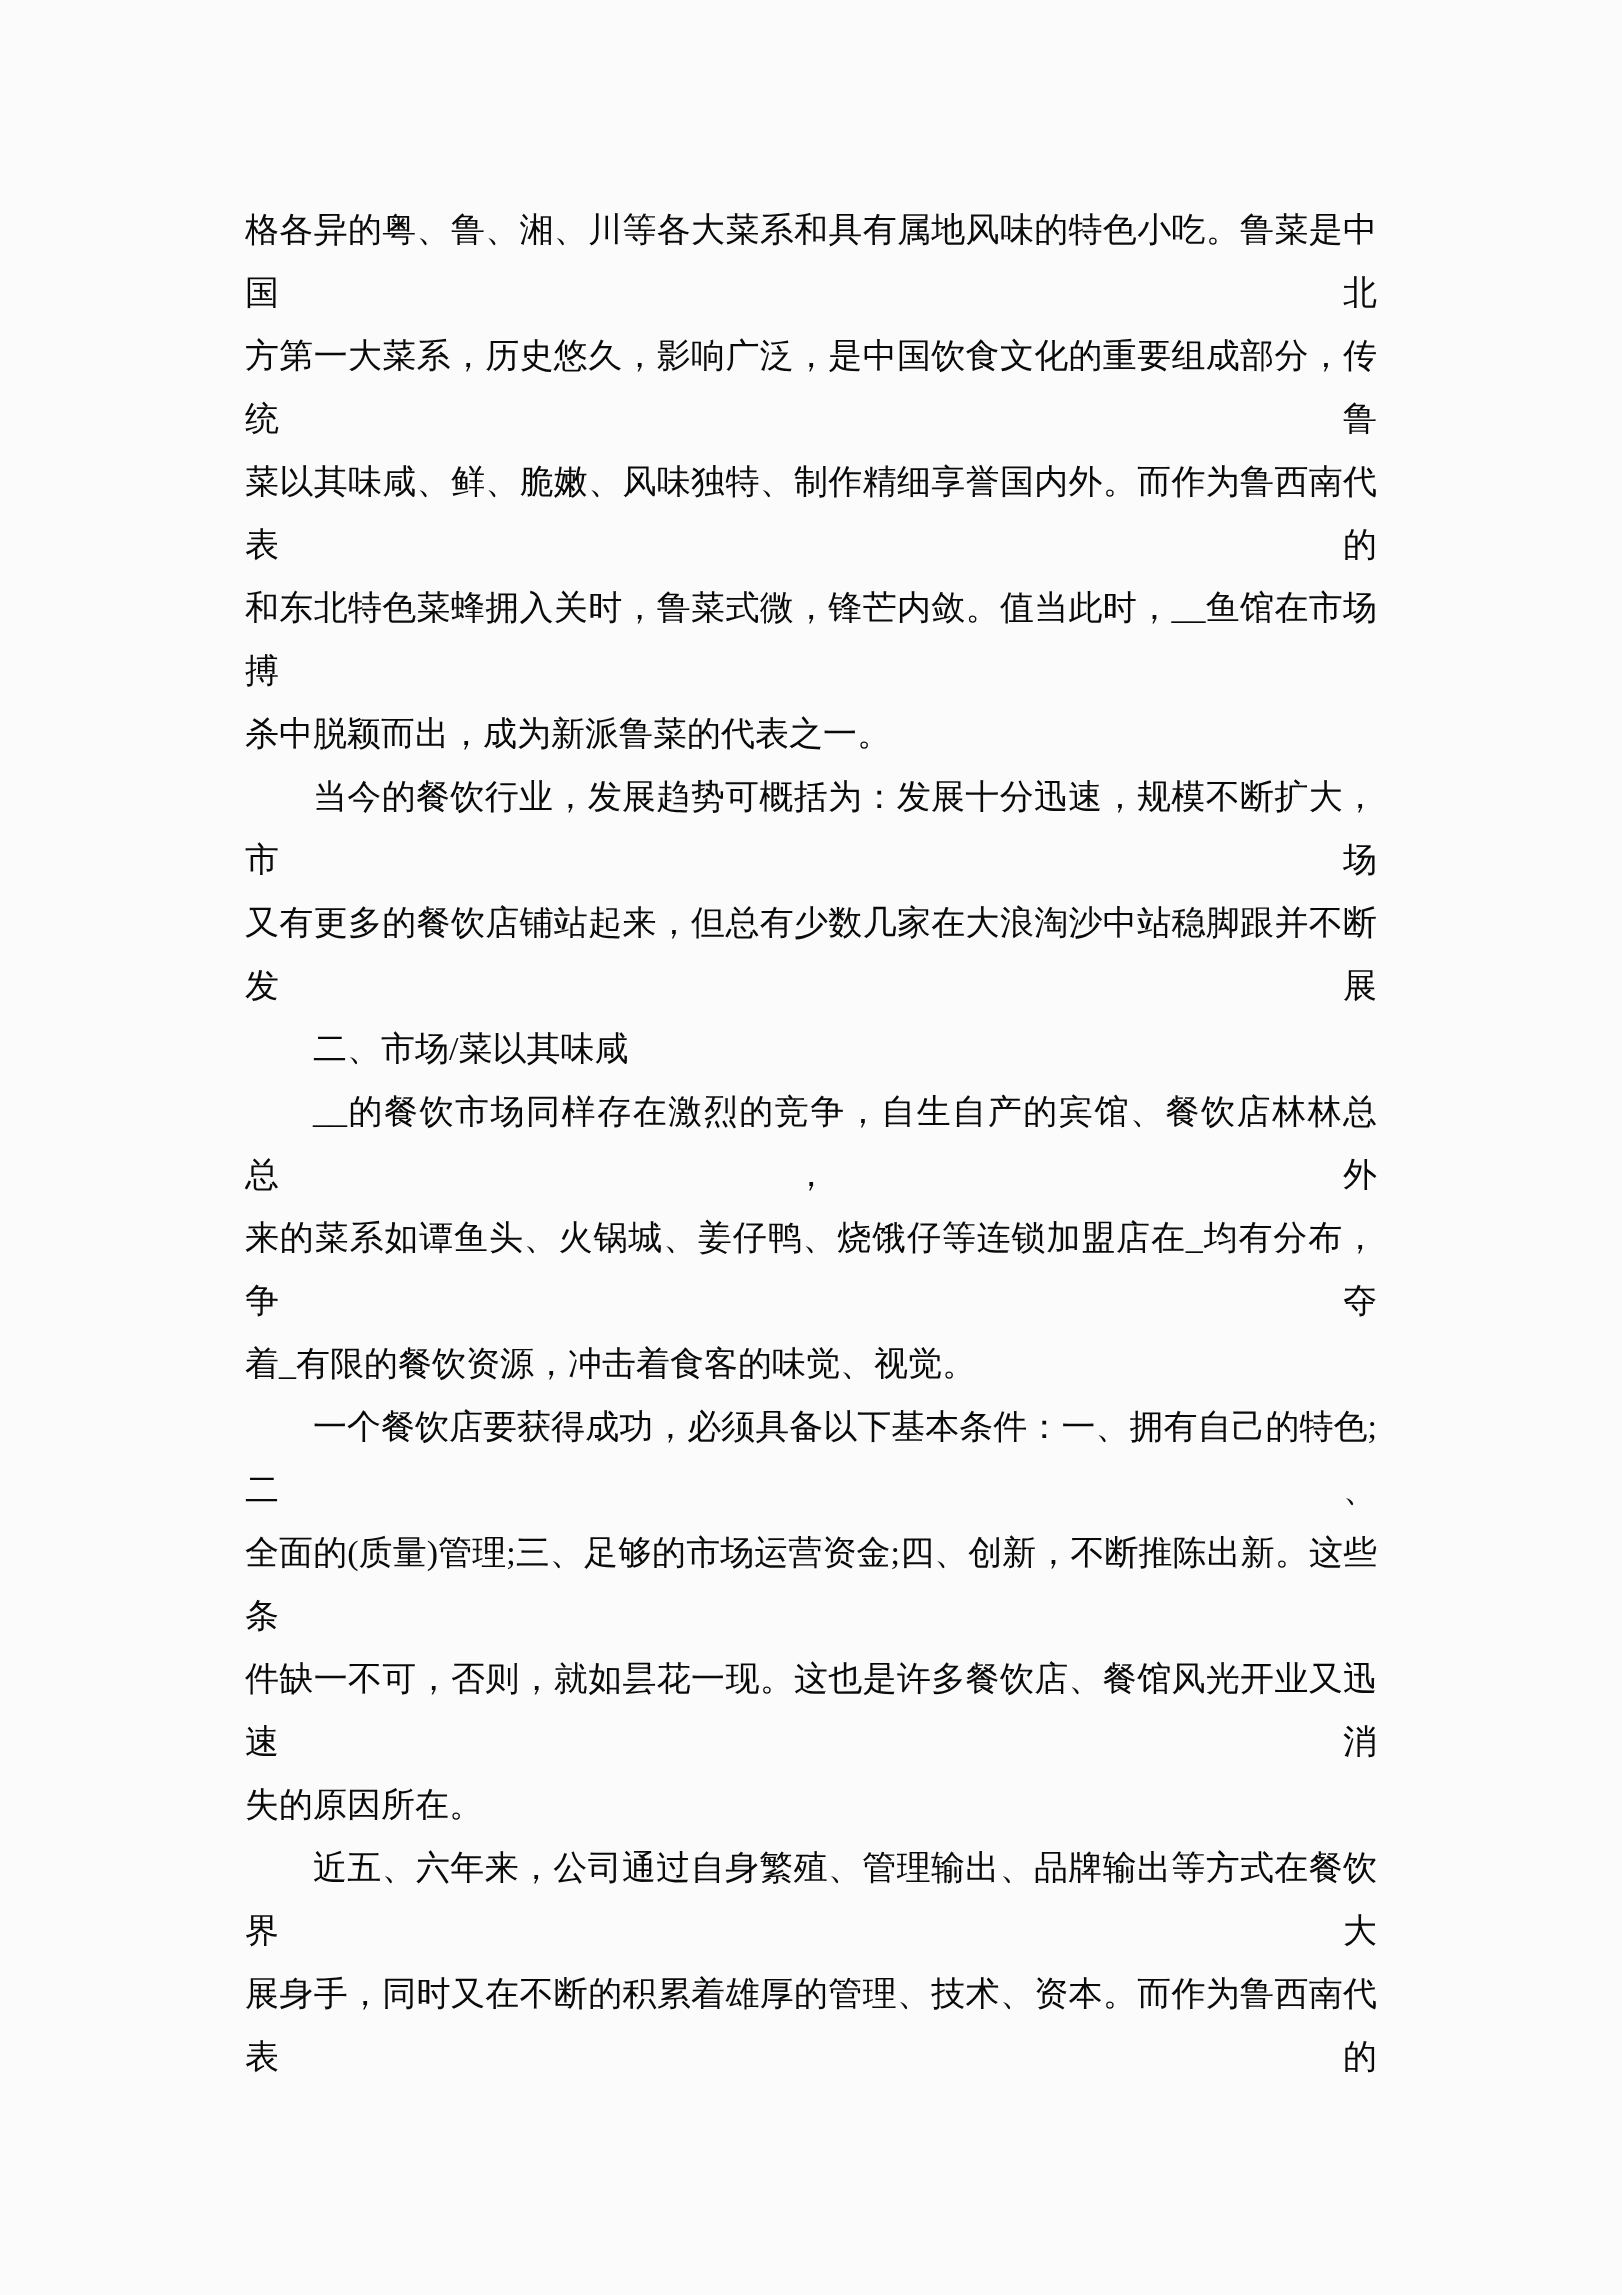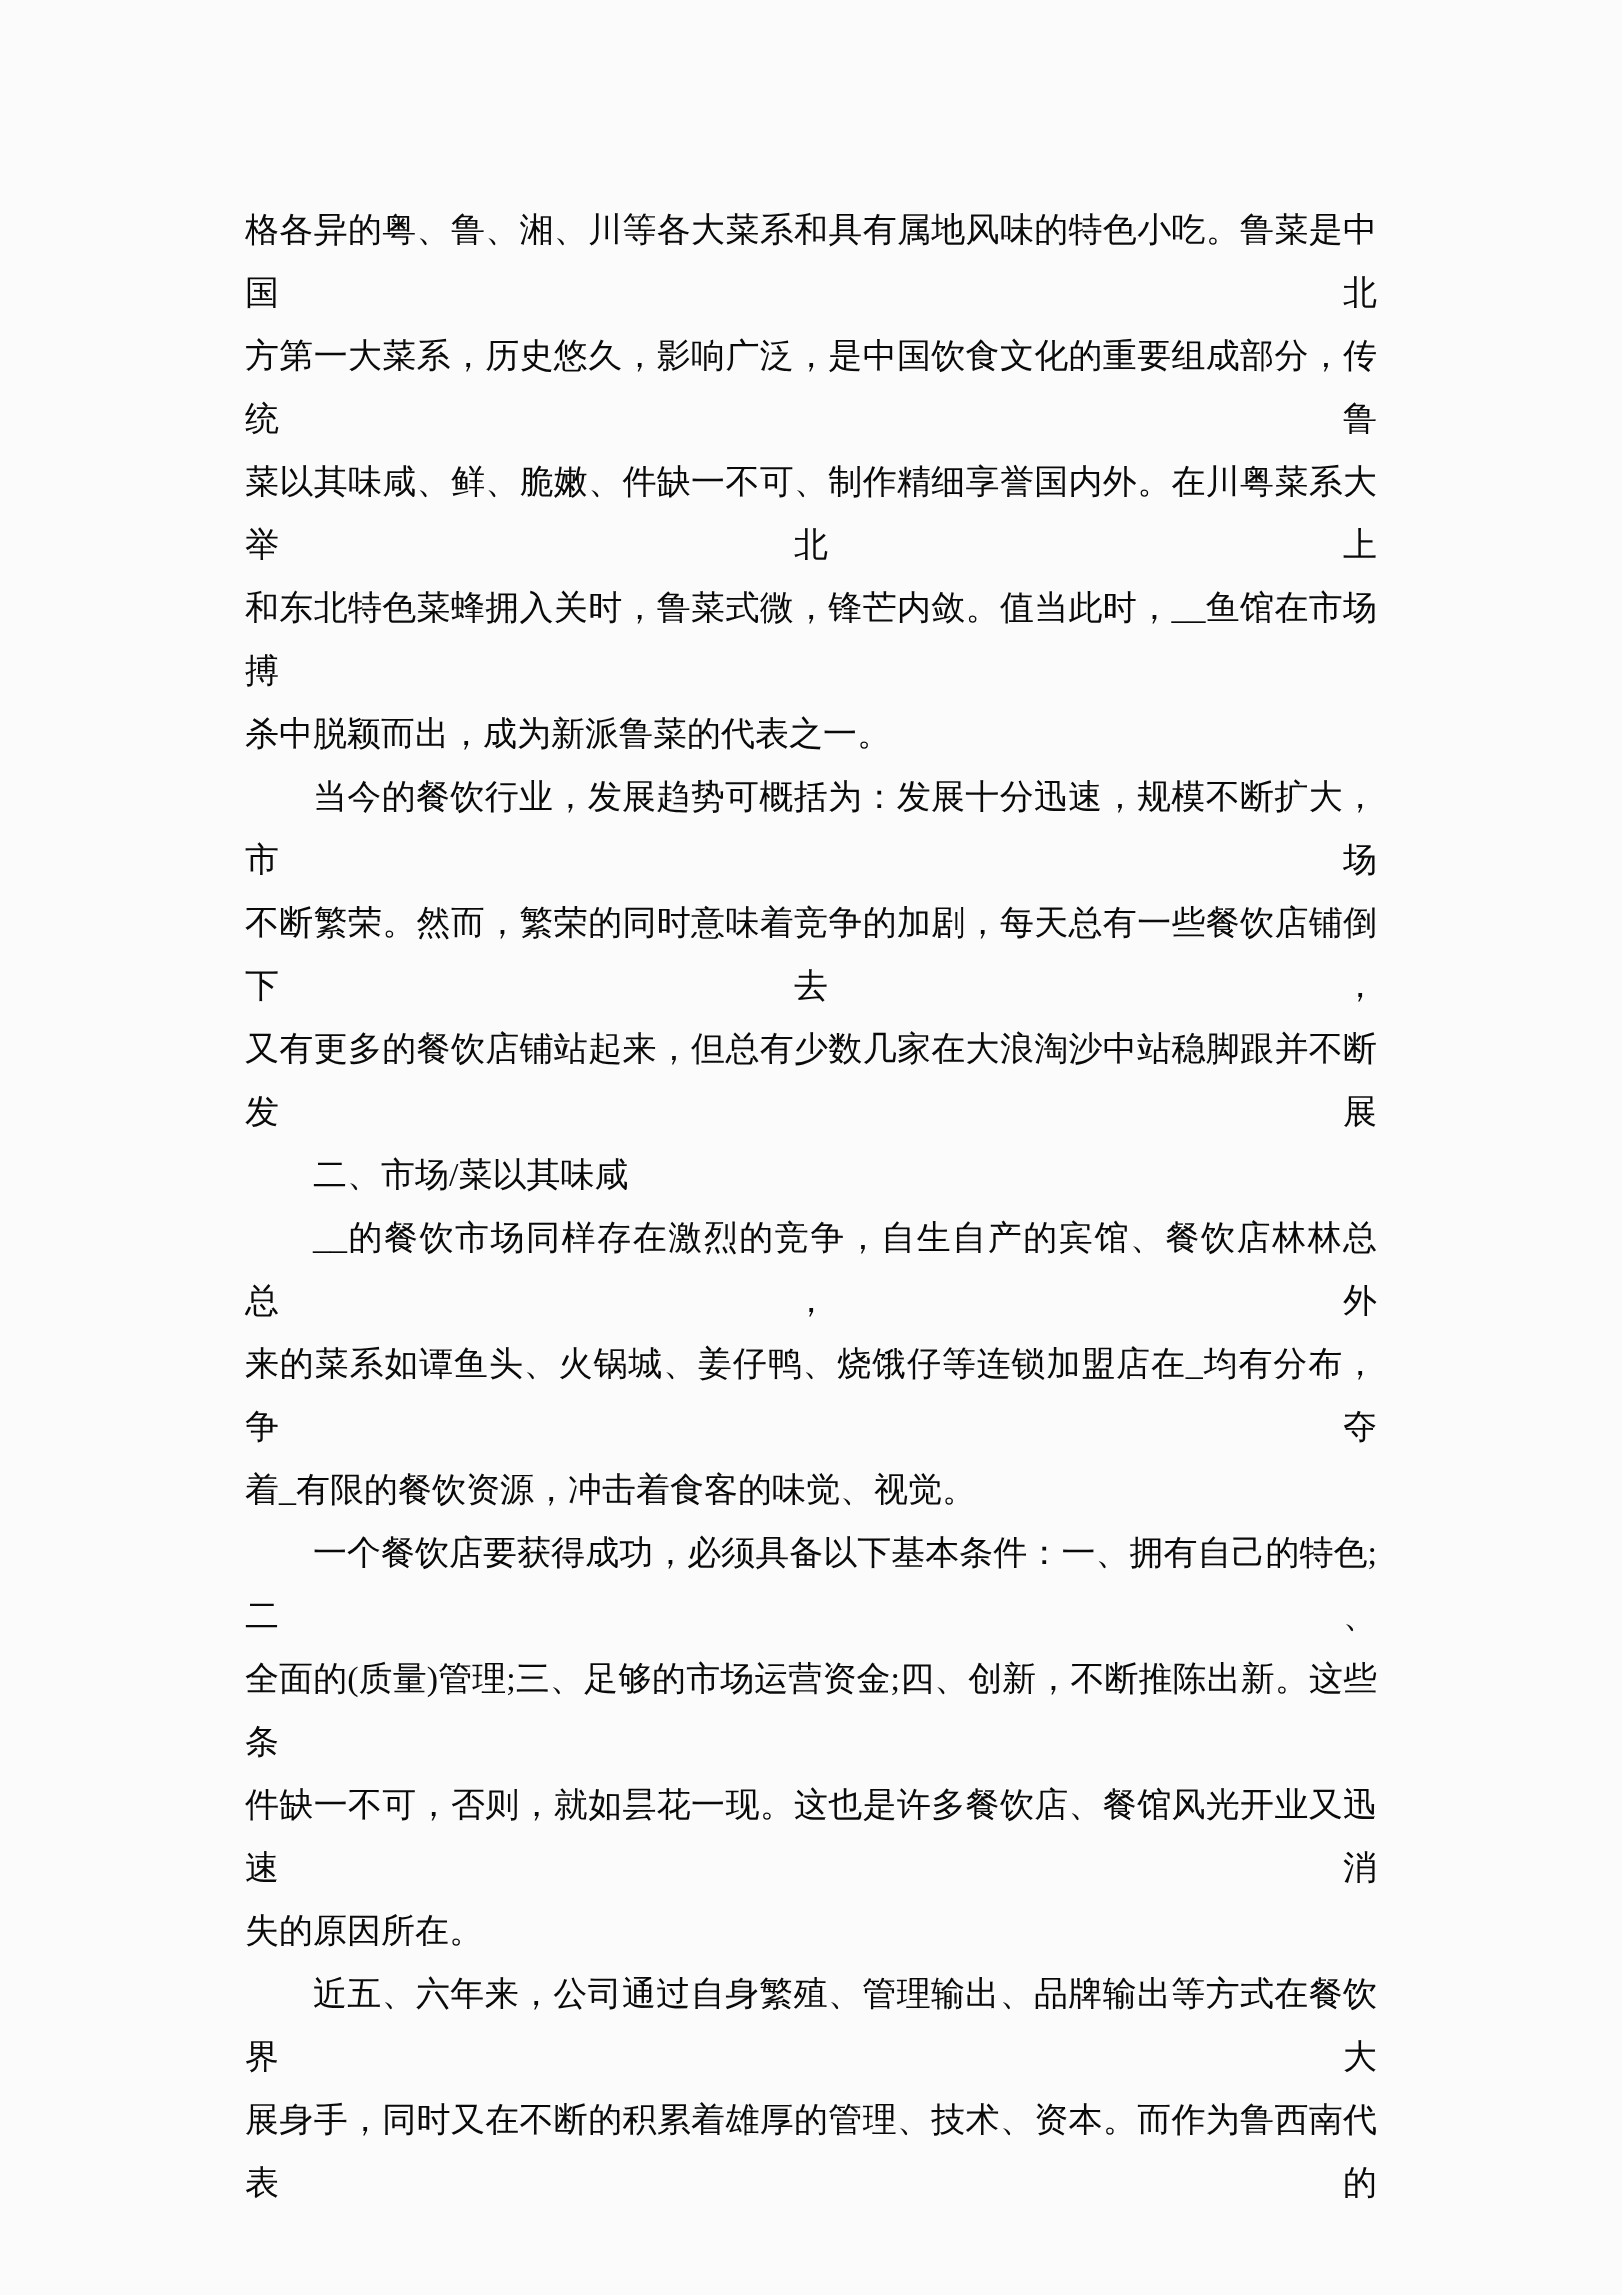--- a/index.html
+++ b/index.html
@@ -41,28 +41,27 @@
 </style>
 </head>
 <body>
 
 <div class="page">
   <div class="textblock">
 
     <div class="para">
       <div class="line j">格各异的粤、鲁、湘、川等各大菜系和具有属地风味的特色小吃。鲁菜是中国北</div>
       <div class="line j">方第一大菜系，历史悠久，影响广泛，是中国饮食文化的重要组成部分，传统鲁</div>
-      <div class="line j">菜以其味咸、鲜、脆嫩、件缺一不可、制作精细享誉国内外。在川粤菜系大举北上</div>
+      <div class="line j">菜以其味咸、鲜、脆嫩、风味独特、制作精细享誉国内外。而作为鲁西南代表的</div>
       <div class="line j">和东北特色菜蜂拥入关时，鲁菜式微，锋芒内敛。值当此时，__鱼馆在市场搏</div>
       <div class="line">杀中脱颖而出，成为新派鲁菜的代表之一。</div>
     </div>
 
     <div class="para">
       <div class="line j ind">当今的餐饮行业，发展趋势可概括为：发展十分迅速，规模不断扩大，市场</div>
-      <div class="line j">不断繁荣。然而，繁荣的同时意味着竞争的加剧，每天总有一些餐饮店铺倒下去，</div>
       <div class="line j">又有更多的餐饮店铺站起来，但总有少数几家在大浪淘沙中站稳脚跟并不断发展</div>
     </div>
 
     <div class="para">
       <div class="line ind">二、市场/菜以其味咸</div>
     </div>
 
     <div class="para">
       <div class="line j ind">__的餐饮市场同样存在激烈的竞争，自生自产的宾馆、餐饮店林林总总，外</div>
       <div class="line j">来的菜系如谭鱼头、火锅城、姜仔鸭、烧饿仔等连锁加盟店在_均有分布，争夺</div>

